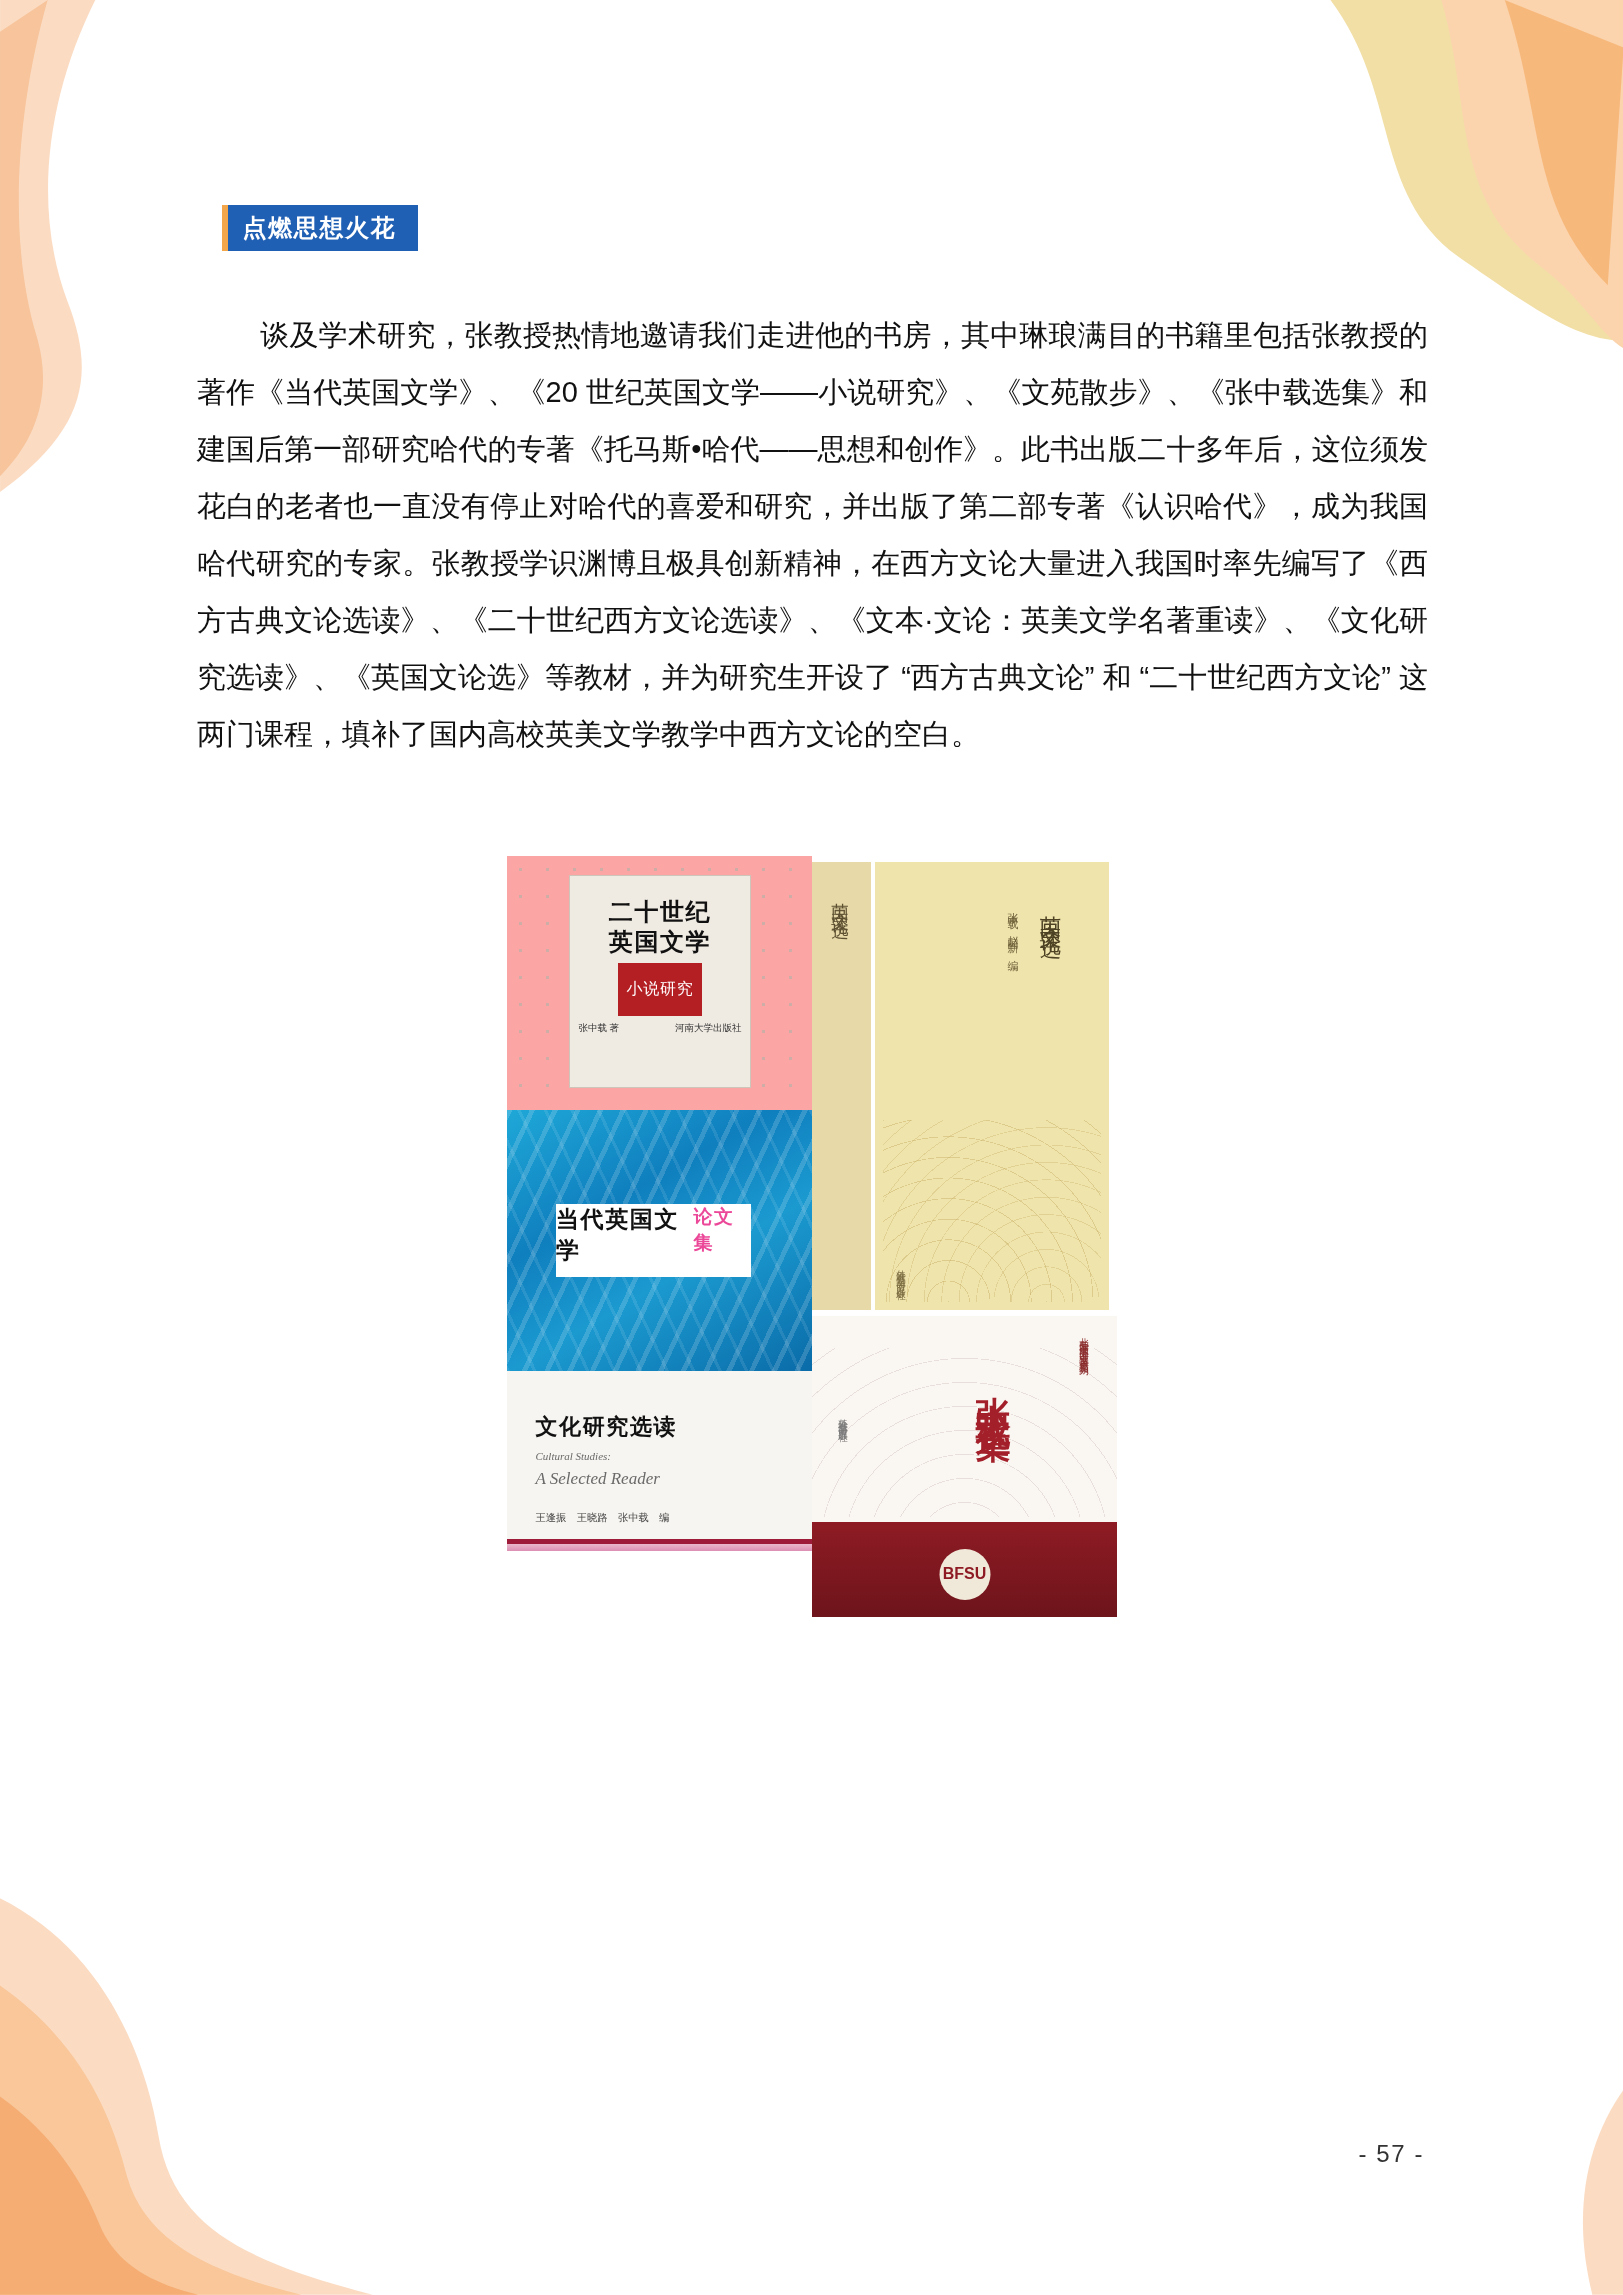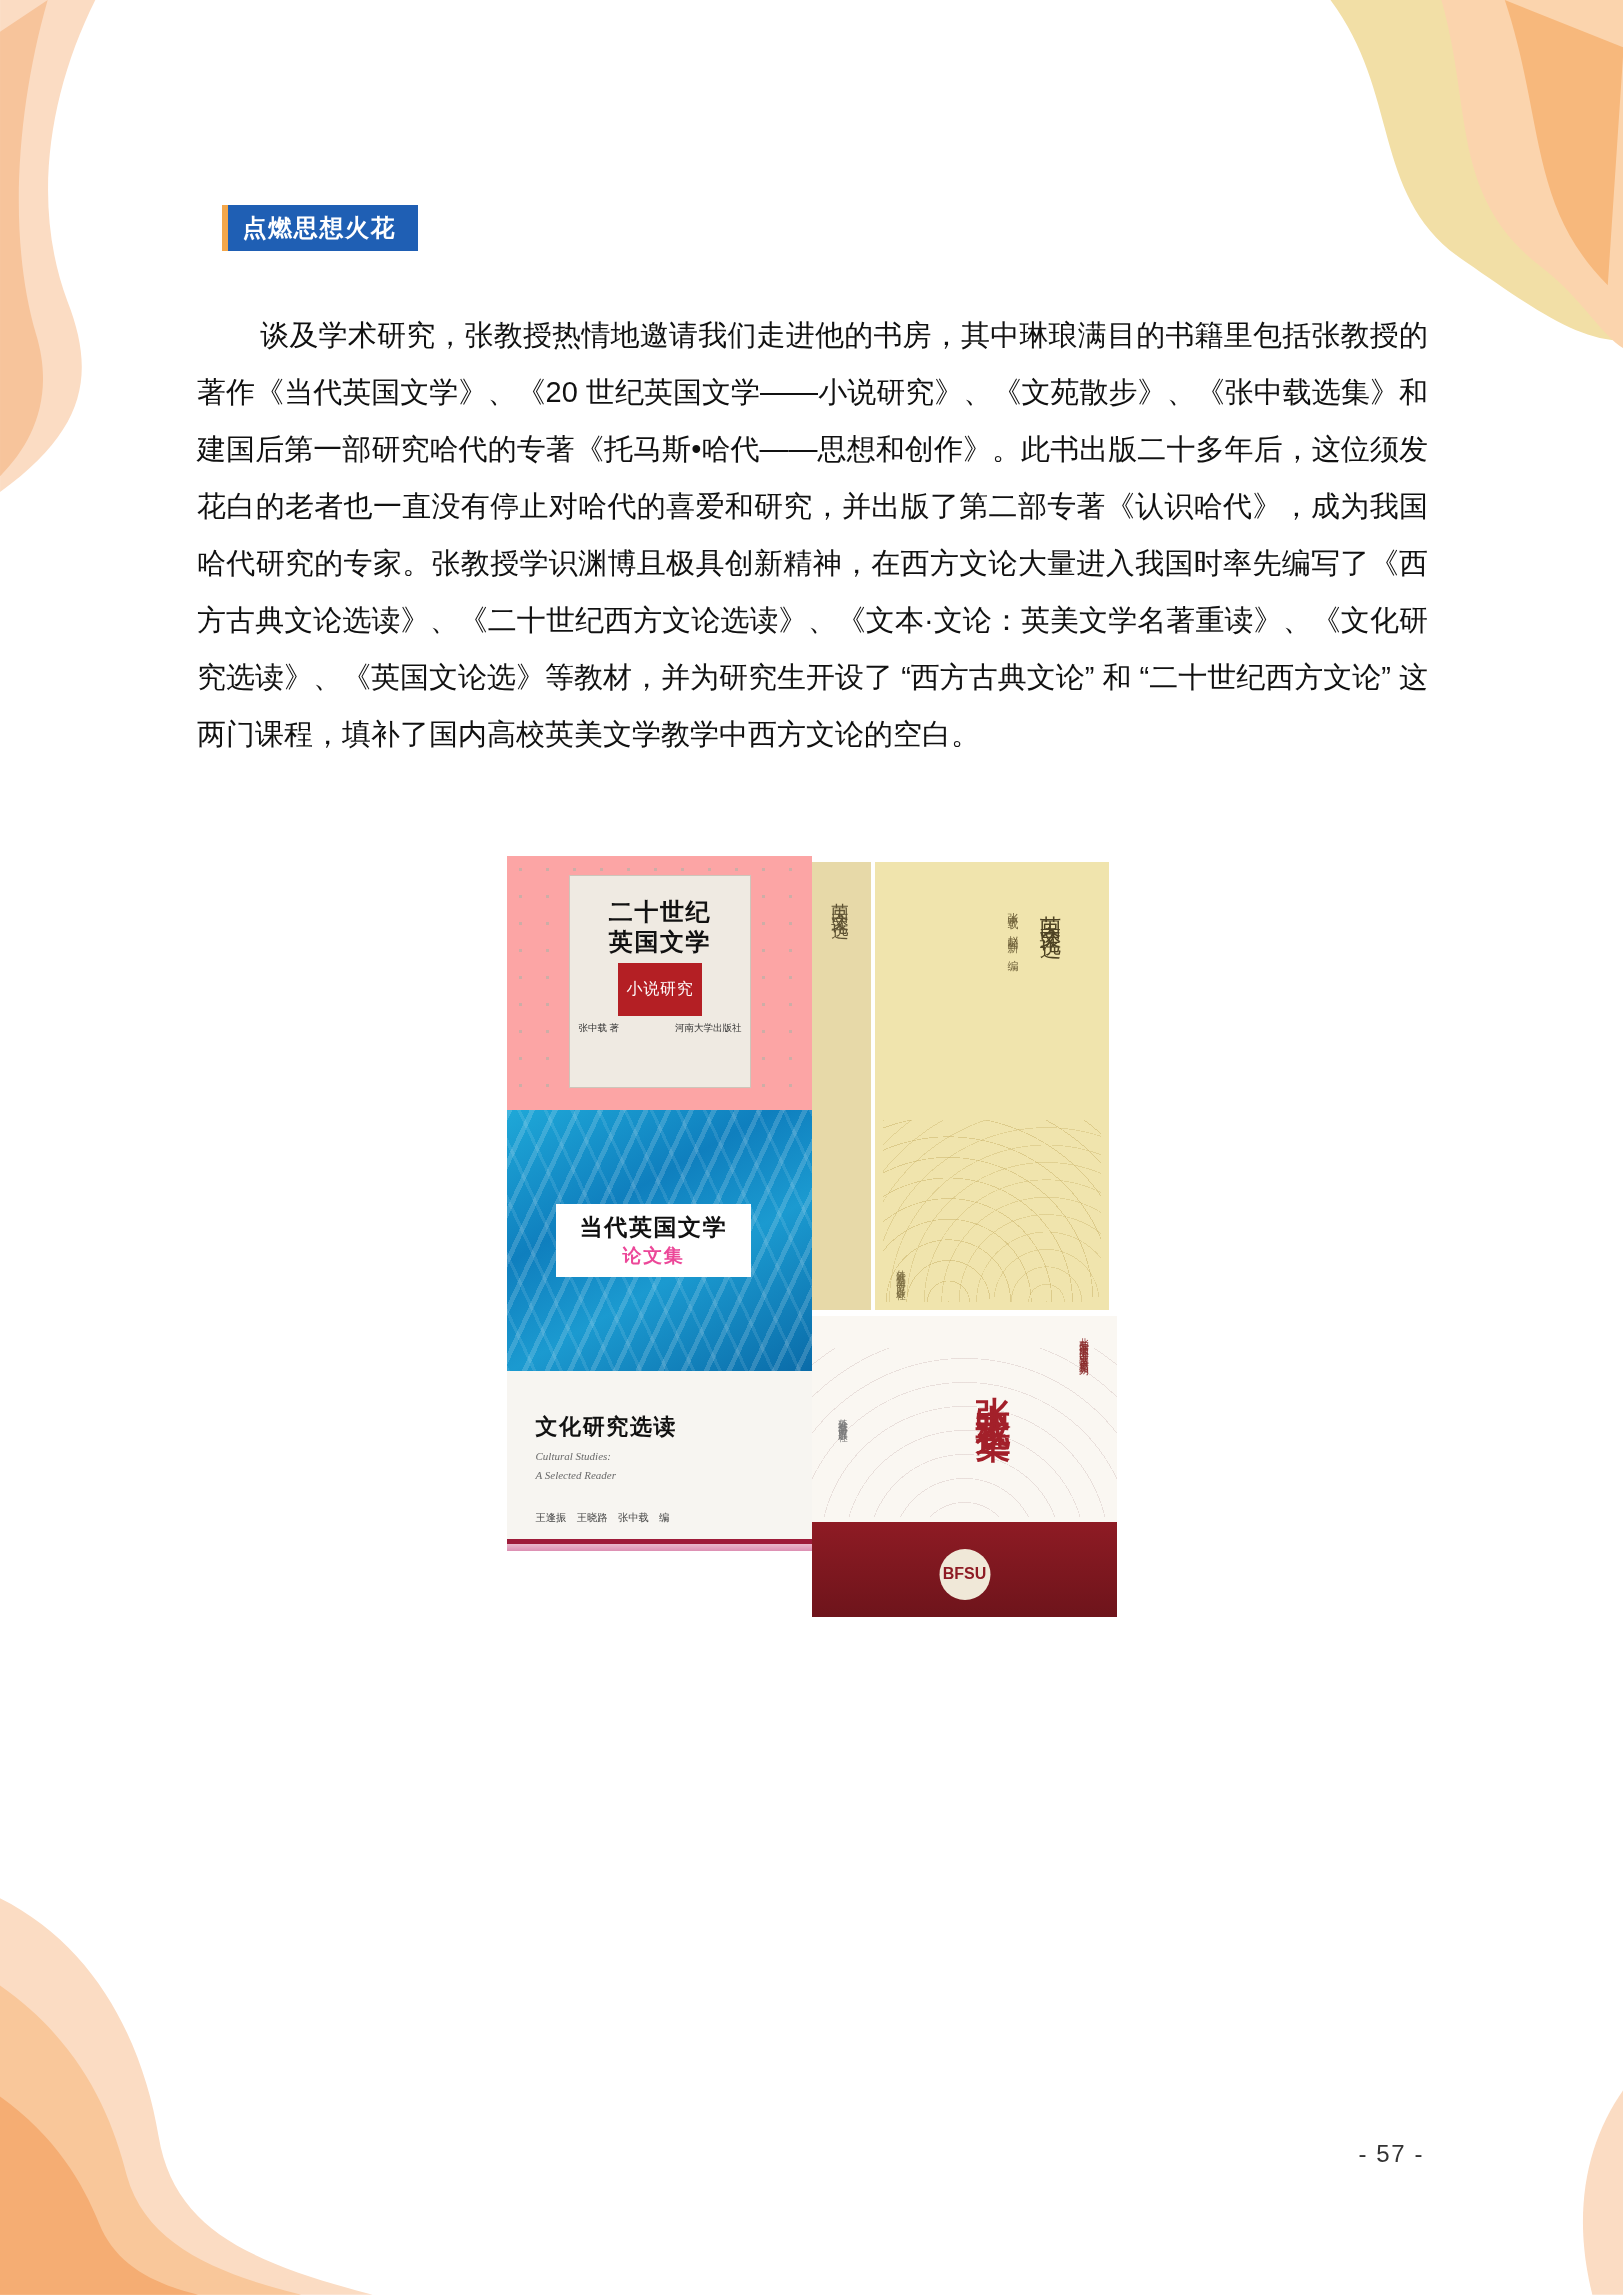--- a/index.html
+++ b/index.html
@@ -131,34 +131,34 @@
   .bk-b::after {
     content:"";
     position:absolute; inset:0;
     background:
       repeating-linear-gradient(115deg, rgba(255,255,255,.20) 0 4.8px, rgba(255,255,255,0) 4.8px 20.6px),
       repeating-linear-gradient(65deg, rgba(255,255,255,.12) 0 3.2px, rgba(255,255,255,0) 3.2px 24px);
     opacity:.8;
   }
   .bk-b .label {
     position: absolute; left: 49px; top: 94px; width: 195px; height: 73px;
-    background: #ffffff; display:flex; flex-direction:column;
-    align-items:center; justify-content:center; z-index:2;
+    background: #ffffff; display:flex; flex-direction:row;
+    align-items:flex-start; justify-content:center; z-index:2;
   }
   .bk-b .label .l1 { font-size: 23px; font-weight:bold; color:#111; letter-spacing:1.6px; }
   .bk-b .label .l2 { font-size: 19px; font-weight:bold; color:#ec4899; letter-spacing:1.6px; }
 
   .bk-c { 
     left: 0; top: 515px; width: 305px; height: 180px;
     background: #f4f2ee;
   }
   .bk-c .top { position:absolute; left:0; right:0; top:0; height: 168px; background:#f7f5f1; }
   .bk-c .title { position:absolute; left: 28.5px; top: 41px; font-size: 22px; font-weight:bold; color:#111; letter-spacing:1.6px;}
   .bk-c .sub { position:absolute; left: 28.5px; top: 79px; font-size: 11px; color:#6a6a6a; font-family:"Liberation Serif", serif; font-style: italic;}
-  .bk-c .sub2 { position:absolute; left: 28.5px; top: 98px; font-size: 11px; color:#6a6a6a; font-family:"Liberation Serif", serif; font-style: italic;}
+  .bk-c .sub2 { position:absolute; left: 28.5px; top: 98px; font-size: 17px; color:#6a6a6a; font-family:"Liberation Serif", serif; font-style: italic;}
   .bk-c .rule { position:absolute; left:0; right:0; top: 168px; height: 4.8px; background:#9e1b3a; }
   .bk-c .bottom { position:absolute; left:0; right:0; top:173px; bottom:0; background: linear-gradient(180deg,#e9b9cd,#dd8fb3); }
   .bk-c .authors { position:absolute; left: 28.5px; top: 140px; font-size: 10.3px; color:#444; }
 
   .bk-d { 
     left: 305px; top: 0; width: 305px; height: 460px;
     background: #ffffff;
   }
   .bk-d .spine { position:absolute; left: 0; top: 6.3px; width: 59px; bottom: 6.3px; background: #e7d9a8; }
   .bk-d .spine span {

